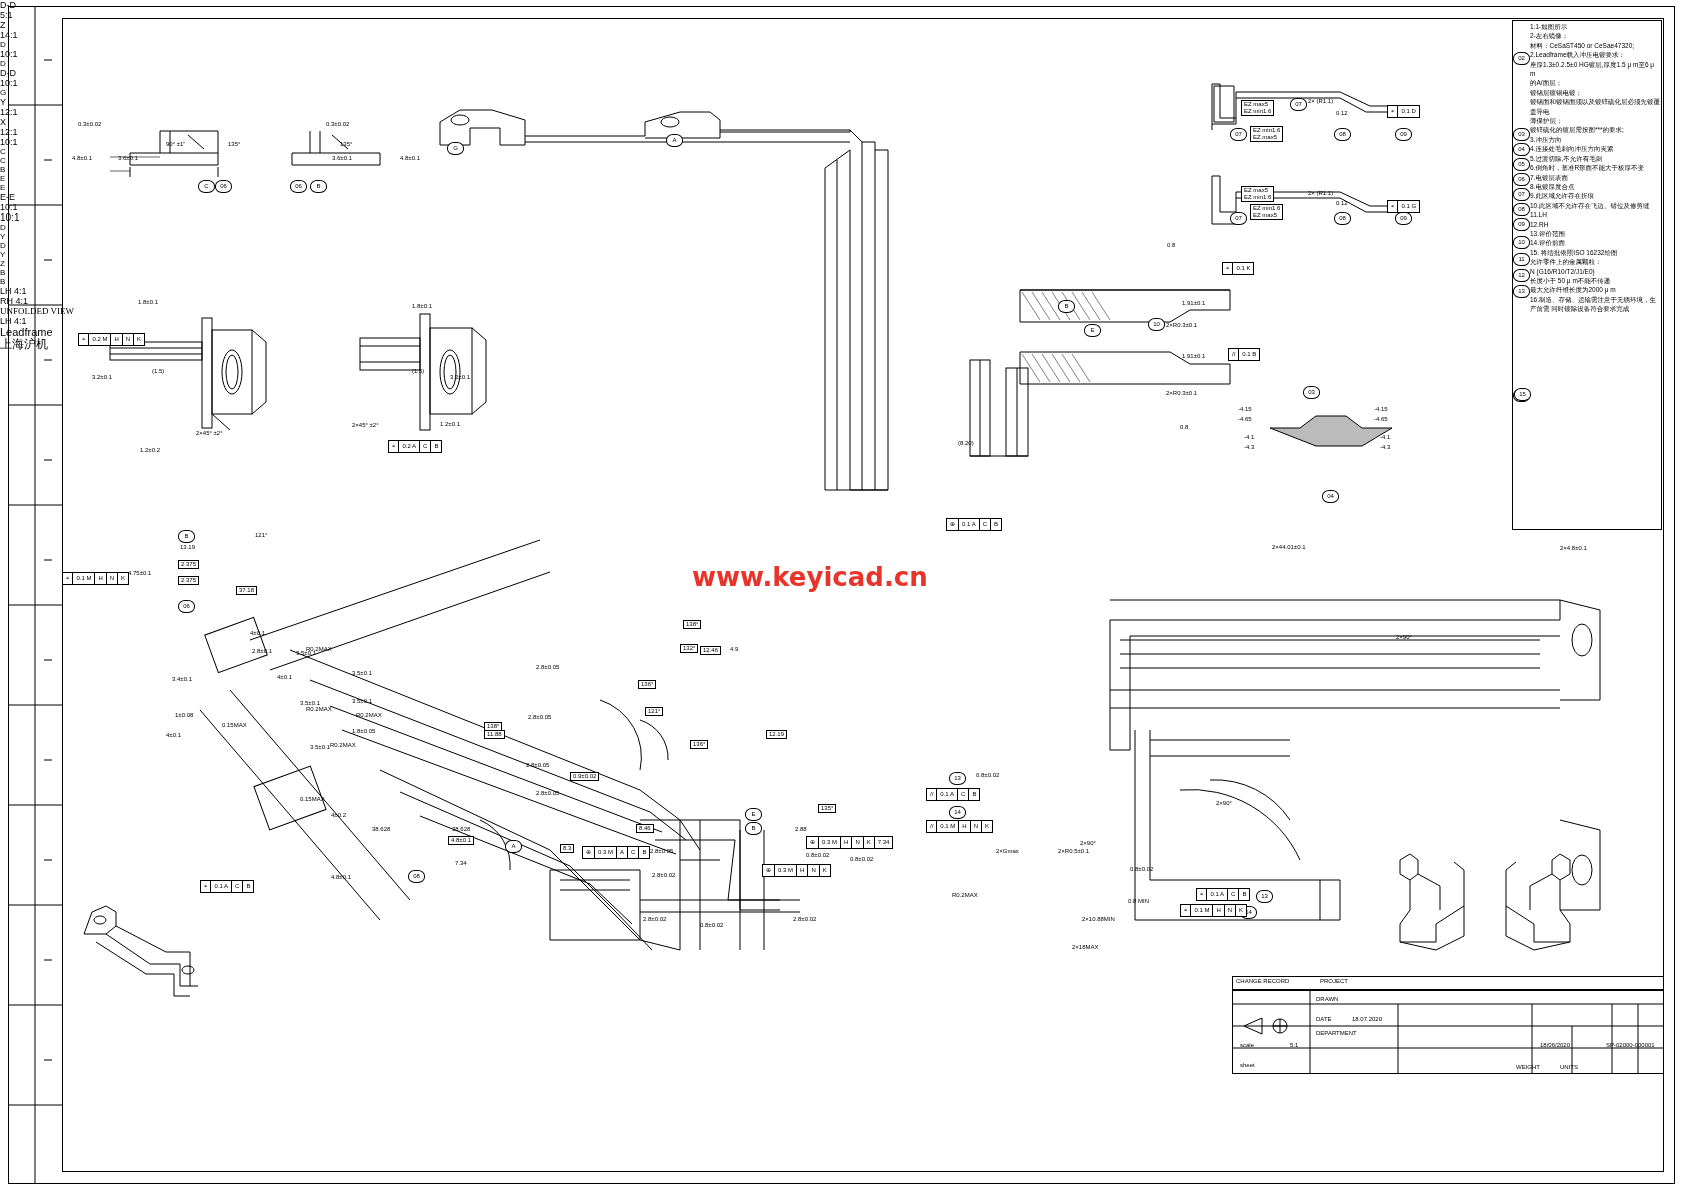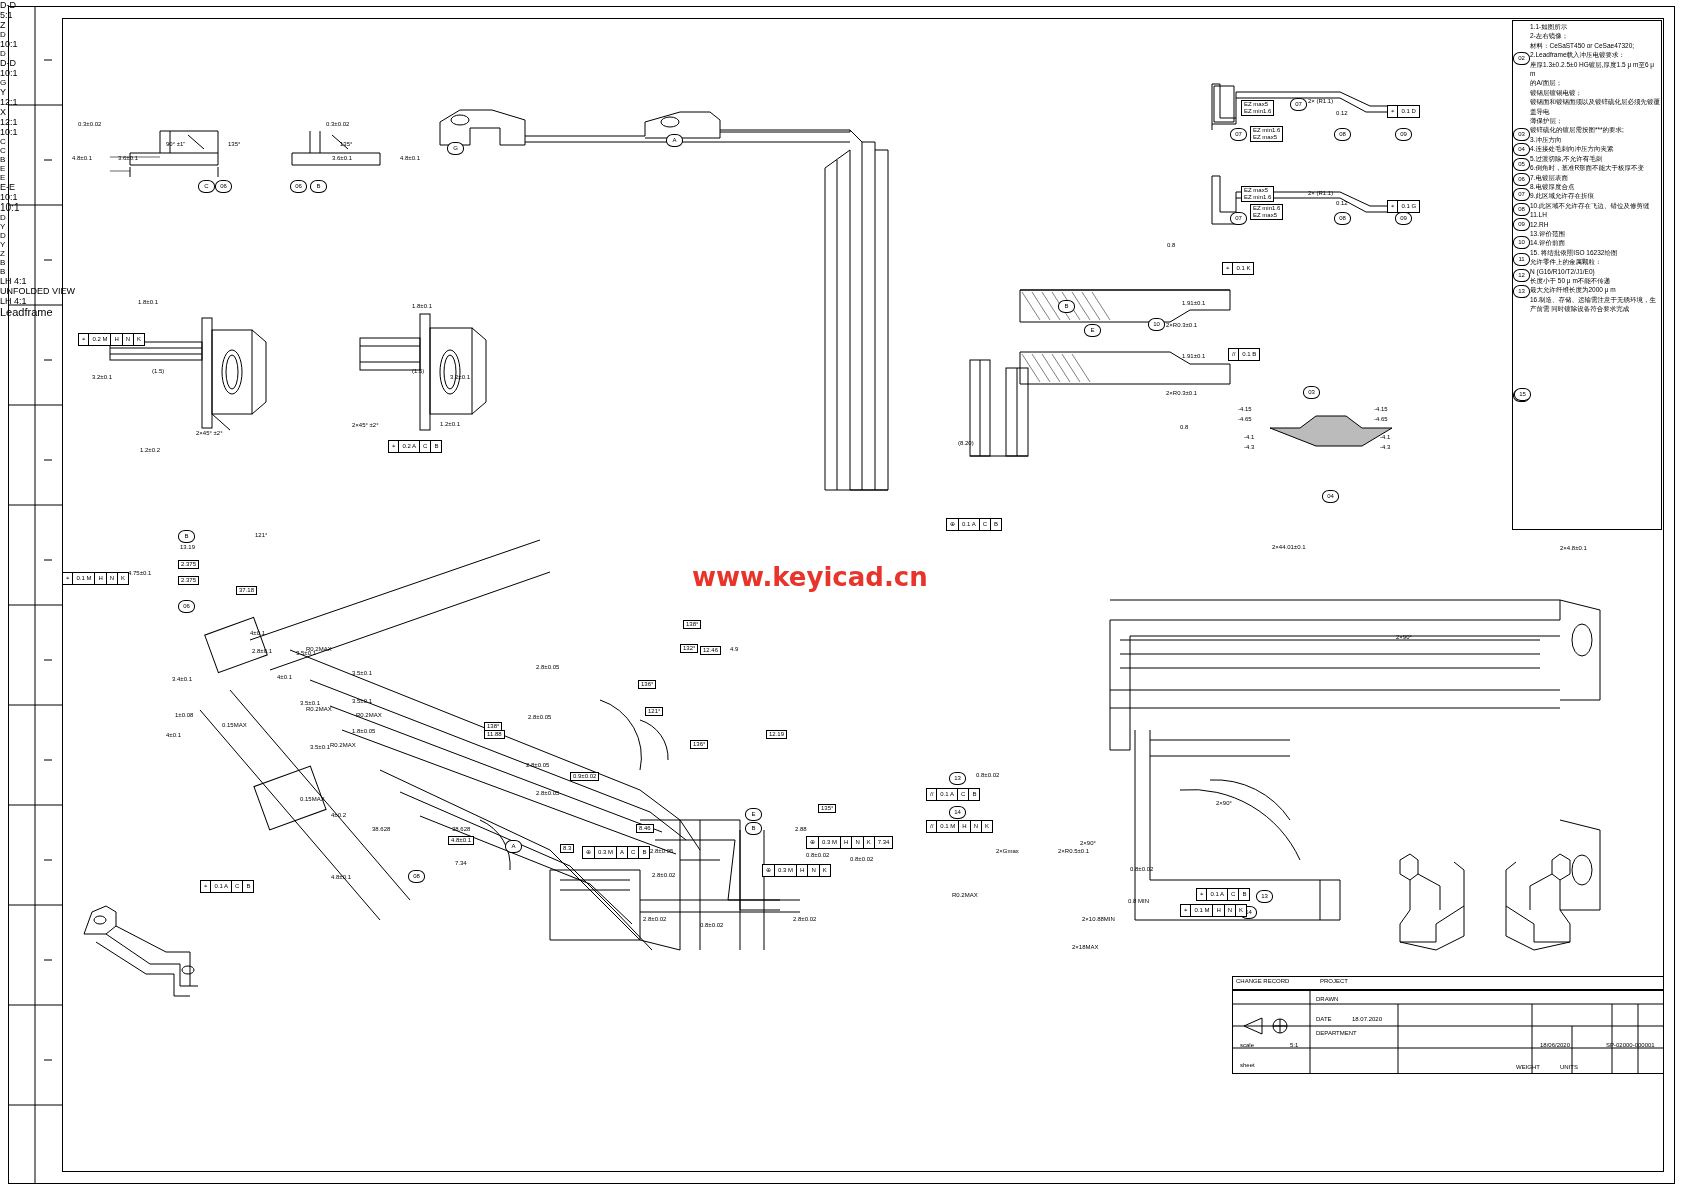--- a/index.html
+++ b/index.html
@@ -138,20 +138,21 @@
   <div class="t" style="left:326px;top:121px;">0.3±0.02</div>
   <div class="t" style="left:332px;top:155px;">3.6±0.1</div>
   <div class="t" style="left:400px;top:155px;">4.8±0.1</div>
   <div class="t" style="left:340px;top:141px;">135°</div>
   <div class="balloon" style="left:198px;top:180px;">C</div>
   <div class="balloon" style="left:215px;top:180px;">06</div>
   <div class="balloon" style="left:290px;top:180px;">06</div>
   <div class="balloon" style="left:310px;top:180px;">B</div>
 
   <div class="t9" style="left:702px;top:66px;">Z</div>
+  <div class="t9" style="left:724px;top:66px;">14:1</div>
   <svg width="720" height="420" style="left:430px;top:90px;">
     <g stroke="#000" fill="none" stroke-width="1">
       <path d="M10 32 L10 55 L40 55 L40 38 L70 38 L70 55 L95 55 L95 30 L62 20 L30 20 Z"></path>
       <ellipse cx="30" cy="30" rx="9" ry="5"></ellipse>
       <path d="M95 46 L215 46 L215 32 L250 22 L280 22 L290 30 L290 48 L215 48"></path>
       <ellipse cx="240" cy="32" rx="9" ry="5"></ellipse>
       <path d="M290 40 L420 40 L420 42 L290 42"></path>
       <path d="M95 52 L420 52"></path>
       <path d="M420 40 L432 52 L432 400 L420 400"></path>
       <path d="M432 52 L445 52 L445 400 L432 400"></path>
@@ -570,33 +571,34 @@
   <svg width="120" height="110" style="left:1490px;top:850px;">
     <g stroke="#000" fill="none" stroke-width="1">
       <path d="M80 10 L70 4 L62 10 L62 24 L70 30 L80 24 Z"></path>
       <path d="M70 30 L70 60 L80 74 L80 92 L44 92 L44 74"></path>
       <path d="M44 74 L16 56 L16 20 L26 12"></path>
       <path d="M62 24 L40 36 L40 60"></path>
       <path d="M80 92 L44 100 L16 86 L16 56"></path>
     </g>
   </svg>
   <div class="t9" style="left:1404px;top:966px;"><span>LH</span> <span>4:1</span></div>
+  <div class="t9" style="left:1516px;top:966px;"><span>RH</span> <span>4:1</span></div>
 
   <svg width="200" height="130" style="left:70px;top:890px;">
     <g stroke="#000" fill="none" stroke-width="1">
       <path d="M14 44 L22 22 L36 16 L46 22 L46 36 L36 44 Z"></path>
       <path d="M36 44 L80 74 L110 74 L110 96"></path>
       <path d="M26 52 L76 84 L104 84 L104 106"></path>
       <path d="M46 36 L96 62 L120 62 L120 96"></path>
       <path d="M104 106 L120 106 M110 96 L128 96"></path>
       <ellipse cx="30" cy="30" rx="6" ry="4"></ellipse>
       <ellipse cx="118" cy="80" rx="6" ry="4"></ellipse>
     </g>
   </svg>
-  <div class="t9" style="left:137px;top:1000px;">UNFOLDED VIEW</div>
+  <div class="t9" style="left:137px;top:1000px;font-family:Liberation Serif, serif;">UNFOLDED VIEW</div>
   <div class="t9" style="left:150px;top:1013px;">LH 4:1</div>
 
   <div class="bx" style="left:1232px;top:990px;width:432px;height:84px;"></div>
   <svg width="432" height="84" style="left:1232px;top:990px;">
     <g stroke="#000" stroke-width="1">
       <line x1="0" y1="14" x2="432" y2="14"></line>
       <line x1="0" y1="36" x2="432" y2="36"></line>
       <line x1="0" y1="58" x2="432" y2="58"></line>
       <line x1="78" y1="0" x2="78" y2="84"></line>
       <line x1="166" y1="14" x2="166" y2="84"></line>
@@ -613,20 +615,21 @@
     </g>
   </svg>
   <div class="t" style="left:1316px;top:996px;">DRAWN</div>
   <div class="t" style="left:1316px;top:1016px;">DATE</div>
   <div class="t" style="left:1352px;top:1016px;">18.07.2020</div>
   <div class="t" style="left:1316px;top:1030px;">DEPARTMENT</div>
   <div class="t" style="left:1240px;top:1042px;">scale</div>
   <div class="t" style="left:1290px;top:1042px;">5:1</div>
   <div class="t" style="left:1240px;top:1062px;">sheet</div>
   <div class="t11" style="left:1408px;top:1018px;">Leadframe</div>
+  <div class="t12" style="left:1530px;top:1016px;">上海沪机</div>
   <div class="t" style="left:1540px;top:1042px;">18/06/2020</div>
   <div class="t" style="left:1606px;top:1042px;">SP-02000-000001</div>
   <div class="t" style="left:1516px;top:1064px;">WEIGHT</div>
   <div class="t" style="left:1560px;top:1064px;">UNITS</div>
 
   <div class="bx" style="left:1232px;top:976px;width:432px;height:14px;"></div>
   <div class="t" style="left:1236px;top:978px;">CHANGE RECORD</div>
   <div class="t" style="left:1320px;top:978px;">PROJECT</div>
 
 </div>

